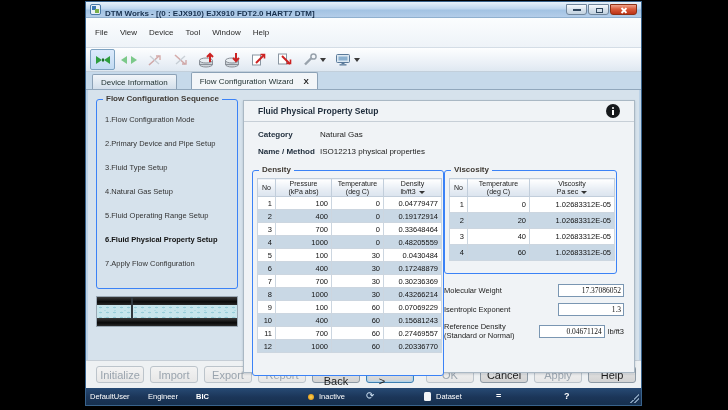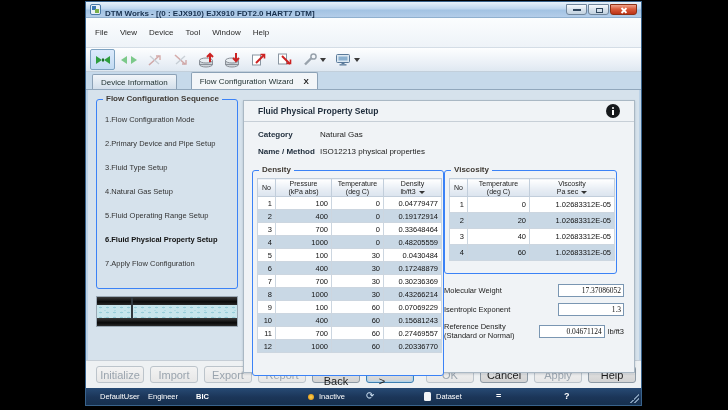--- a/index.html
+++ b/index.html
@@ -115,21 +115,21 @@
          background:linear-gradient(#f7f7f7,#ececec 45%,#dedede 46%,#d3d3d3);
          border:1px solid #8e9aa5; border-radius:3px; display:flex; align-items:center; justify-content:center; }
   .btn.disabled { color:#9aa4ae; border-color:#bcc4cb; background:linear-gradient(#f3f3f3,#e7e7e7); }
   .btn.default { border-color:#3c7fb1; box-shadow:inset 0 0 2px 1px #a9d2ee; }
   .spacer { flex:1; }
 
   
   .statusbar { height:17px; background:linear-gradient(#274a74,#1b3558 55%,#16304f); color:#fff;
                position:relative; font-size:7.5px; }
   .sb { position:absolute; top:4px; white-space:nowrap; }
-  .sb-user{left:14px;} .sb-role{left:62px;} .sb-mode{left:110px;font-weight:bold;}
+  .sb-user{left:4px;} .sb-role{left:62px;} .sb-mode{left:110px;font-weight:bold;}
   .sb-state-ico { left:222px; top:6px; width:6px; height:6px; border-radius:50%;
                   background:radial-gradient(#ffd34d,#d98a12); }
   .sb-state{left:233px;} .sb-sync{left:280px; top:2px; font-size:10px; color:#cfe2f4;}
   .sb-ds-ico { left:338px; top:4px; width:7px; height:9px; background:#f2f5f8; border-radius:1.5px; }
   .sb-ds{left:350px;} .sb-eq{left:410px; font-weight:bold; font-size:9px; top:3px;}
   .sb-q{left:478px; font-weight:bold; font-size:9px; top:3px;}
   .sb-grip { position:absolute; right:2px; bottom:2px; width:9px; height:9px;
              background:linear-gradient(135deg, transparent 50%, #7f99b5 50%, #7f99b5 58%, transparent 58%, transparent 70%, #7f99b5 70%, #7f99b5 78%, transparent 78%); }
 </style>
 </head>

